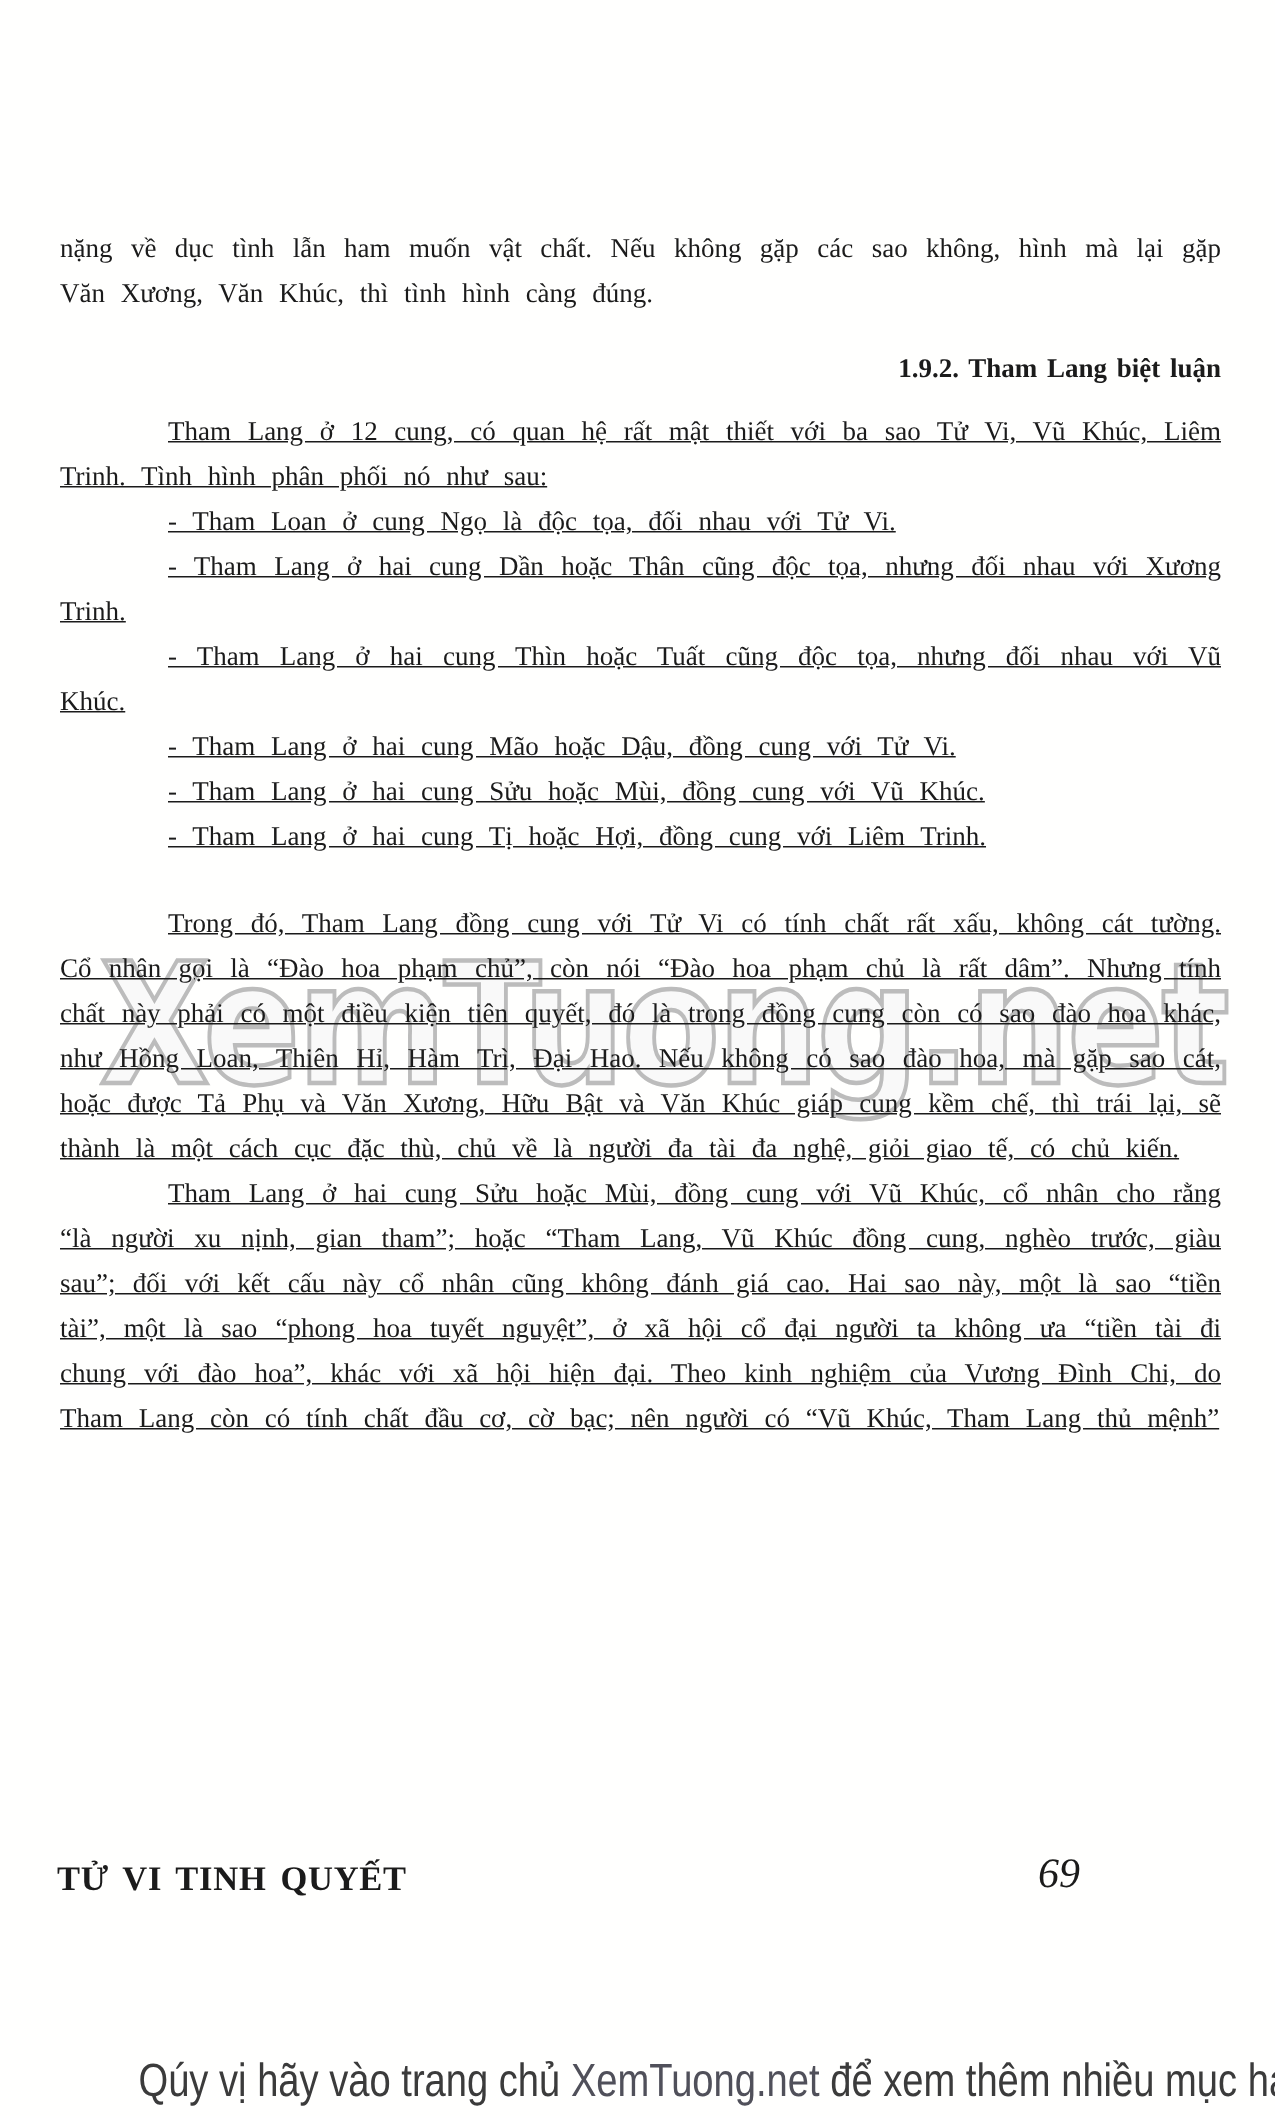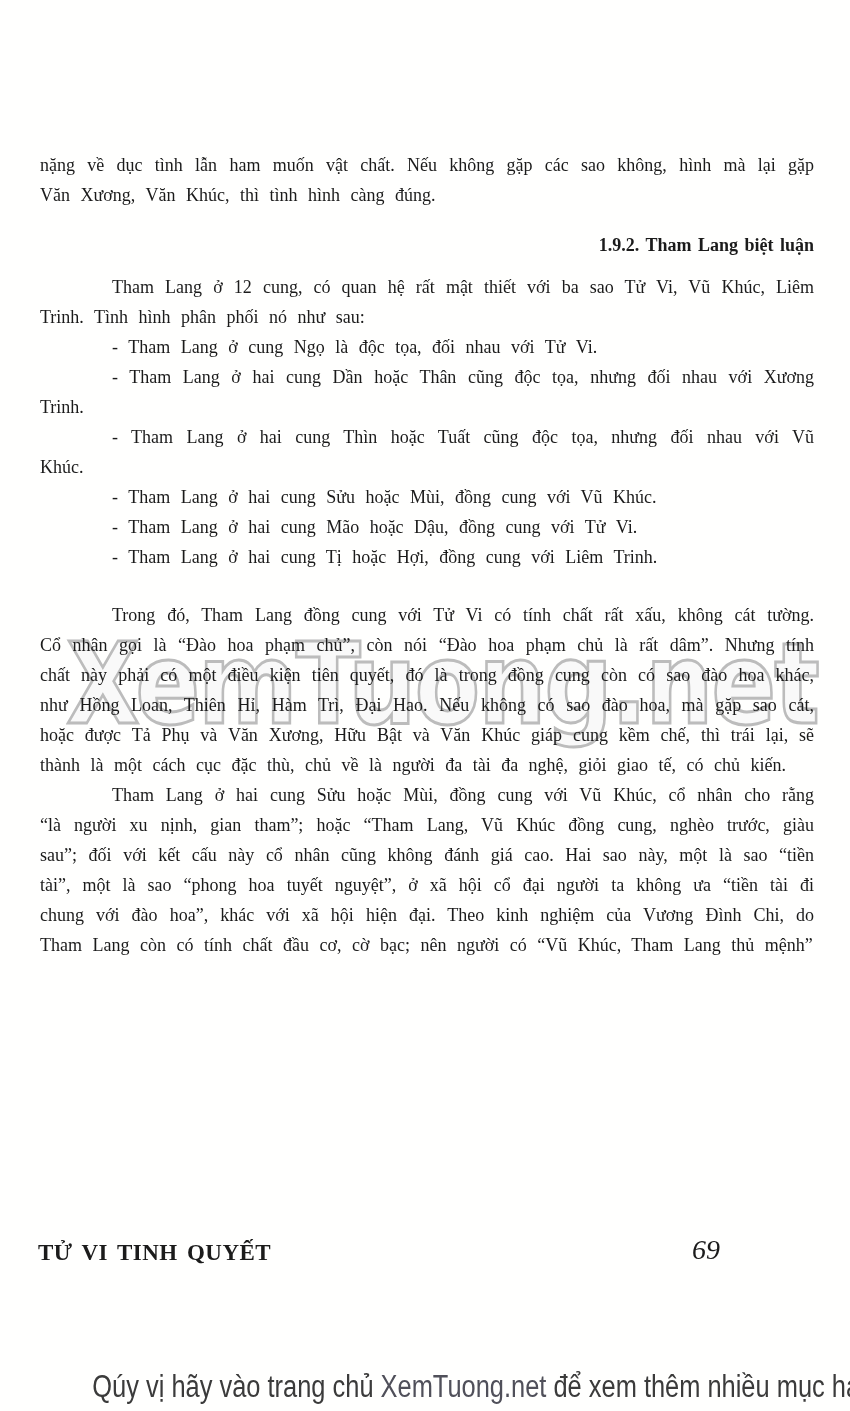--- a/index.html
+++ b/index.html
@@ -41,21 +41,21 @@
     top: 150px;
     left: 40px;
     width: 774px;
     z-index: 2;
     font-size: 18px;
     line-height: 30px;
     text-align: justify;
     word-spacing: 6px;
   }
   .content p { margin: 0; }
-  p.indent { text-indent: 72px; }
+  p.indent { text-indent: 72px; text-decoration: underline; }
   .heading {
     font-weight: 700;
     margin: 20px 0 0 72px !important;
     text-align: right;
     word-spacing: 2px;
   }
   .subheading {
     font-weight: 700;
     margin: 30px 0 0 72px !important;
     text-align: left;
@@ -114,25 +114,25 @@
   </div>
 
   <div class="content">
     <p>nặng về dục tình lẫn ham muốn vật chất. Nếu không gặp các sao không, hình mà lại gặp Văn Xương, Văn Khúc, thì tình hình càng đúng.</p>
 
     <p class="heading">1.9.2. Tham Lang biệt luận</p>
 
 
     <p class="indent para-intro">Tham Lang ở 12 cung, có quan hệ rất mật thiết với ba sao Tử Vi, Vũ Khúc, Liêm Trinh. Tình hình phân phối nó như sau:</p>
 
-    <p class="indent">- Tham Lang ở cung Ngọ là độc tọa, đối nhau với Tử Vi.</p>
+    <p class="indent">- Tham Loan ở cung Ngọ là độc tọa, đối nhau với Tử Vi.</p>
     <p class="indent">- Tham Lang ở hai cung Dần hoặc Thân cũng độc tọa, nhưng đối nhau với Xương Trinh.</p>
     <p class="indent">- Tham Lang ở hai cung Thìn hoặc Tuất cũng độc tọa, nhưng đối nhau với Vũ Khúc.</p>
+    <p class="indent">- Tham Lang ở hai cung Mão hoặc Dậu, đồng cung với Tử Vi.</p>
     <p class="indent">- Tham Lang ở hai cung Sửu hoặc Mùi, đồng cung với Vũ Khúc.</p>
-    <p class="indent">- Tham Lang ở hai cung Mão hoặc Dậu, đồng cung với Tử Vi.</p>
     <p class="indent">- Tham Lang ở hai cung Tị hoặc Hợi, đồng cung với Liêm Trinh.</p>
 
     <p class="indent para-block">Trong đó, Tham Lang đồng cung với Tử Vi có tính chất rất xấu, không cát tường. Cổ nhân gọi là “Đào hoa phạm chủ”, còn nói “Đào hoa phạm chủ là rất dâm”. Nhưng tính chất này phải có một điều kiện tiên quyết, đó là trong đồng cung còn có sao đào hoa khác, như Hồng Loan, Thiên Hỉ, Hàm Trì, Đại Hao. Nếu không có sao đào hoa, mà gặp sao cát, hoặc được Tả Phụ và Văn Xương, Hữu Bật và Văn Khúc giáp cung kềm chế, thì trái lại, sẽ thành là một cách cục đặc thù, chủ về là người đa tài đa nghệ, giỏi giao tế, có chủ kiến.</p>
 
     <p class="indent">Tham Lang ở hai cung Sửu hoặc Mùi, đồng cung với Vũ Khúc, cổ nhân cho rằng “là người xu nịnh, gian tham”; hoặc “Tham Lang, Vũ Khúc đồng cung, nghèo trước, giàu sau”; đối với kết cấu này cổ nhân cũng không đánh giá cao. Hai sao này, một là sao “tiền tài”, một là sao “phong hoa tuyết nguyệt”, ở xã hội cổ đại người ta không ưa “tiền tài đi chung với đào hoa”, khác với xã hội hiện đại. Theo kinh nghiệm của Vương Đình Chi, do Tham Lang còn có tính chất đầu cơ, cờ bạc; nên người có “Vũ Khúc, Tham Lang thủ mệnh”</p>
   </div>
 
   <div class="footer-title">TỬ VI TINH QUYẾT</div>
 
   <div class="footer-page-number">69</div>

